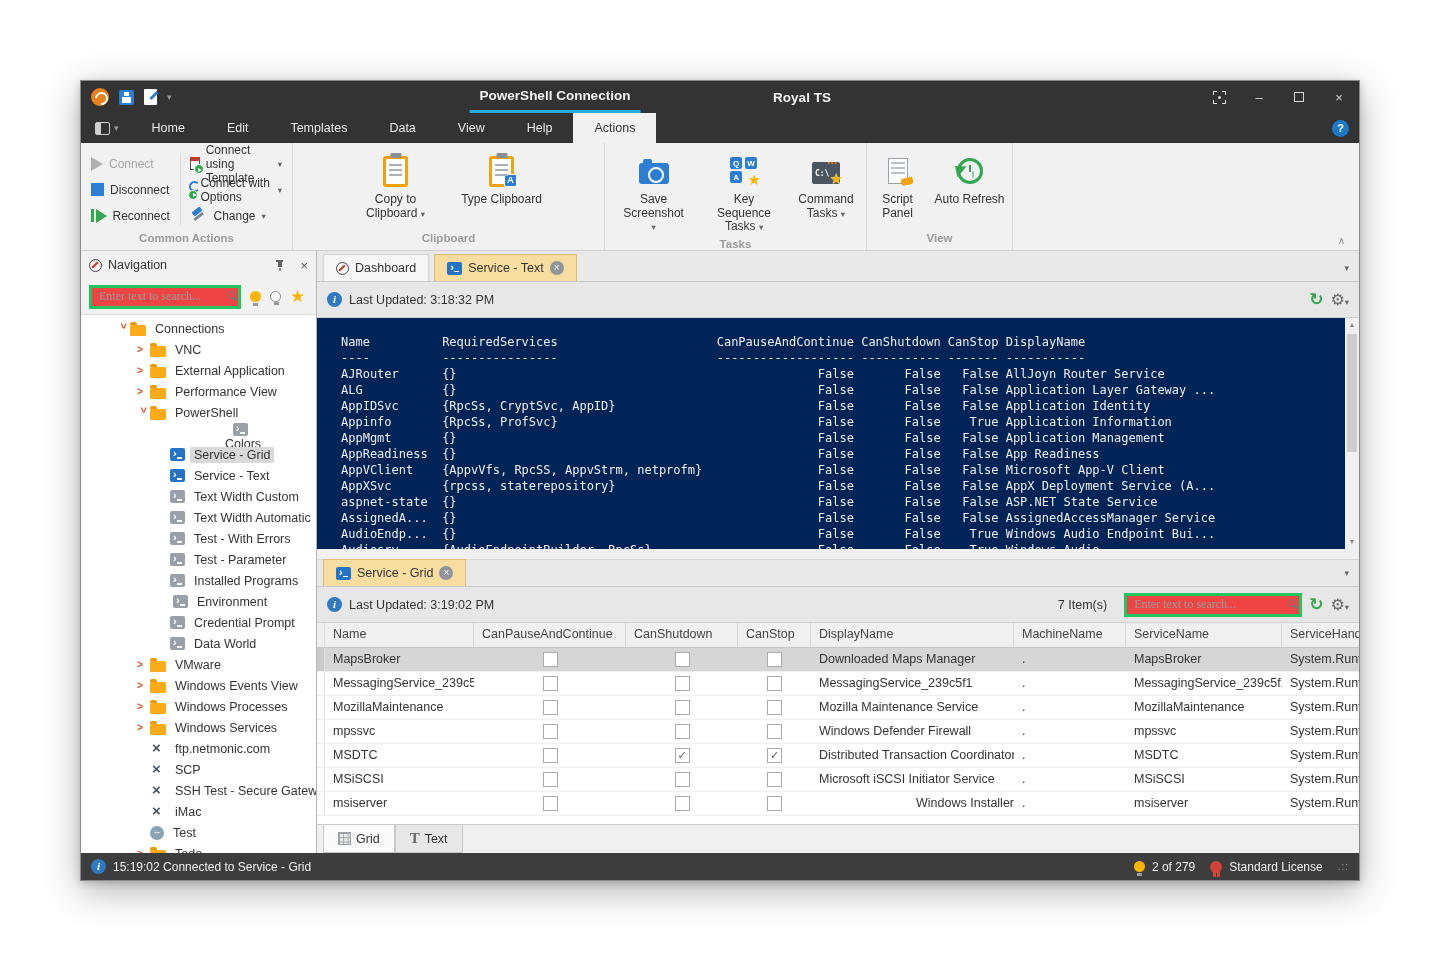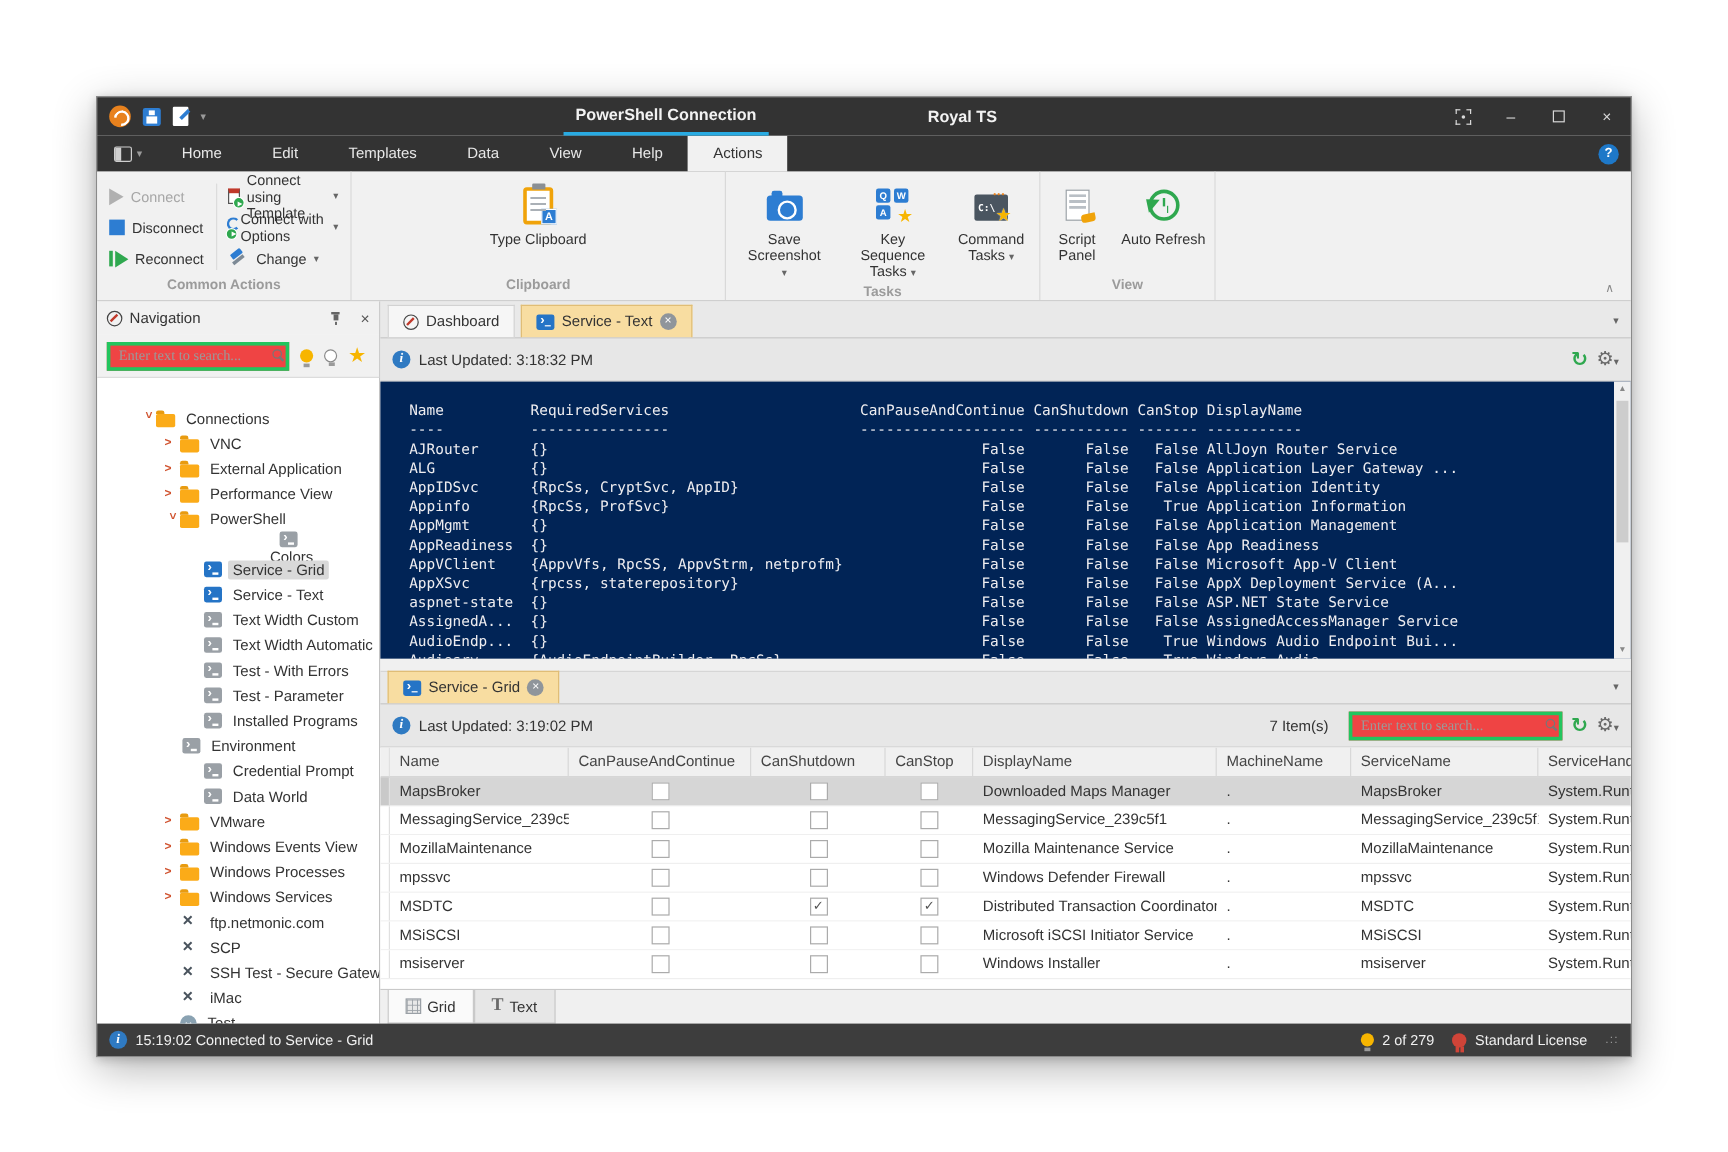--- a/index.html
+++ b/index.html
@@ -113,21 +113,21 @@
   .search-box { position:relative; }
   .search-box input { width:152px; height:24px; border:3px solid #22c55e; background:#ef4444; font-size:12px; padding:0 22px 0 7px; color:#333; font-family:Liberation Serif, serif; }
   .search-box input::placeholder { color:#9a9a9a; }
   .mag { position:absolute; right:6px; top:6px; width:8px; height:8px; border:1.5px solid #777; border-radius:50%; }
   .mag::after { content:""; position:absolute; right:-3px; bottom:-2px; width:5px; height:1.7px; background:#777; transform:rotate(45deg); }
   .bulb { width:11px; height:11px; border-radius:50%; position:relative; }
   .bulb::after { content:""; position:absolute; left:3px; bottom:-4px; width:5px; height:3.5px; background:#9a9a9a; }
   .bulb.on { background:#f7b500; }
   .bulb.off { border:1.7px solid #8a8a8a; background:#fff; }
   .star-ico { color:#f7b500; font-size:17px; line-height:1; }
-  .nav-tree { flex:1; overflow:hidden; padding-top:3px;margin-top:20px; }
+  .nav-tree { flex:1; overflow:hidden; padding-top:3px; }
   .tree-row { height:21px; display:flex; align-items:center; font-size:12.5px; color:#333; white-space:nowrap; }
   .tree-row .lbl { padding:1px 4px; border-radius:2px; }
   .tree-row.selected .lbl { background:#d9d9d9; }
   .chev { width:13px; color:#d0532f; font-size:10px; font-weight:bold; flex:0 0 auto; display:inline-block; }
   .chev.open { transform:rotate(90deg) translateX(1px); }
   .t-ico { width:16px; height:14px; margin-right:5px; position:relative; flex:0 0 auto; }
   .ico-folder { background:#fbab18; border-radius:1.5px; height:11px; margin-top:3px; }
   .ico-folder::before { content:""; position:absolute; left:0; top:-2.5px; width:7px; height:3px; background:#e89b10; border-radius:2px 2px 0 0; }
   .ico-ps { border-radius:2px; height:13px; width:15px; }
   .ico-ps::after { content:"›"; position:absolute; left:3px; top:-1px; color:#fff; font-size:11px; font-weight:bold; }
@@ -281,20 +281,26 @@
           </div>
         </div>
       </div>
       <div class="rib-caption">Common Actions</div>
     </div>
 
     <div class="rib-group" style="width:312px">
       <div class="rib-body" style="justify-content:center; gap:14px">
         <div class="big-btn" style="width:92px">
           <div class="rb-icon">
+              <span class="i-clip"></span>
+            </div>
+          <div class="rb-label"><span>Copy to Clipboard</span> <span class="caret">▾</span></div>
+        </div>
+        <div class="big-btn" style="width:92px">
+          <div class="rb-icon">
               <span class="i-clip">
                 <span class="badge-a">A</span>
               </span>
             </div>
           <div class="rb-label"><span>Type Clipboard</span></div>
         </div>
       </div>
       <div class="rib-caption">Clipboard</div>
     </div>
 
@@ -420,21 +426,21 @@
             <span class="lbl">Test - With Errors</span>
           </div>
           <div class="tree-row" style="padding-left: 89px;">
             <span class="t-ico ico-ps gray"></span>
             <span class="lbl">Test - Parameter</span>
           </div>
           <div class="tree-row" style="padding-left: 89px;">
             <span class="t-ico ico-ps gray"></span>
             <span class="lbl">Installed Programs</span>
           </div>
-          <div class="tree-row" style="padding-left: 71px;">
+          <div class="tree-row" style="padding-left: 92px;">
             <span class="t-ico ico-ps gray"></span>
             <span class="lbl">Environment</span>
           </div>
           <div class="tree-row" style="padding-left: 89px;">
             <span class="t-ico ico-ps gray"></span>
             <span class="lbl">Credential Prompt</span>
           </div>
           <div class="tree-row" style="padding-left: 89px;">
             <span class="t-ico ico-ps gray"></span>
             <span class="lbl">Data World</span>
@@ -684,21 +690,21 @@
               <span class="g-cell" style="width: 149px;">msiserver</span>
               <span class="g-cell cb" style="width: 152px;">
                 <span class="cbx"></span>
               </span>
               <span class="g-cell cb" style="width: 112px;">
                 <span class="cbx"></span>
               </span>
               <span class="g-cell cb" style="width: 73px;">
                 <span class="cbx"></span>
               </span>
-              <span class="g-cell" style="width: 203px;">Windows Installer</span>
+              <span class="g-cell" style="width: 203px; text-align: right;">Windows Installer</span>
               <span class="g-cell" style="width: 112px;">.</span>
               <span class="g-cell" style="width: 156px;">msiserver</span>
               <span class="g-cell" style="width: 119px;">System.Runtime</span>
             </div>
           </div>
       </div>
 
       <div class="viewtabs">
         <div class="view-tab selected">
           <span class="grid-glyph"></span>

